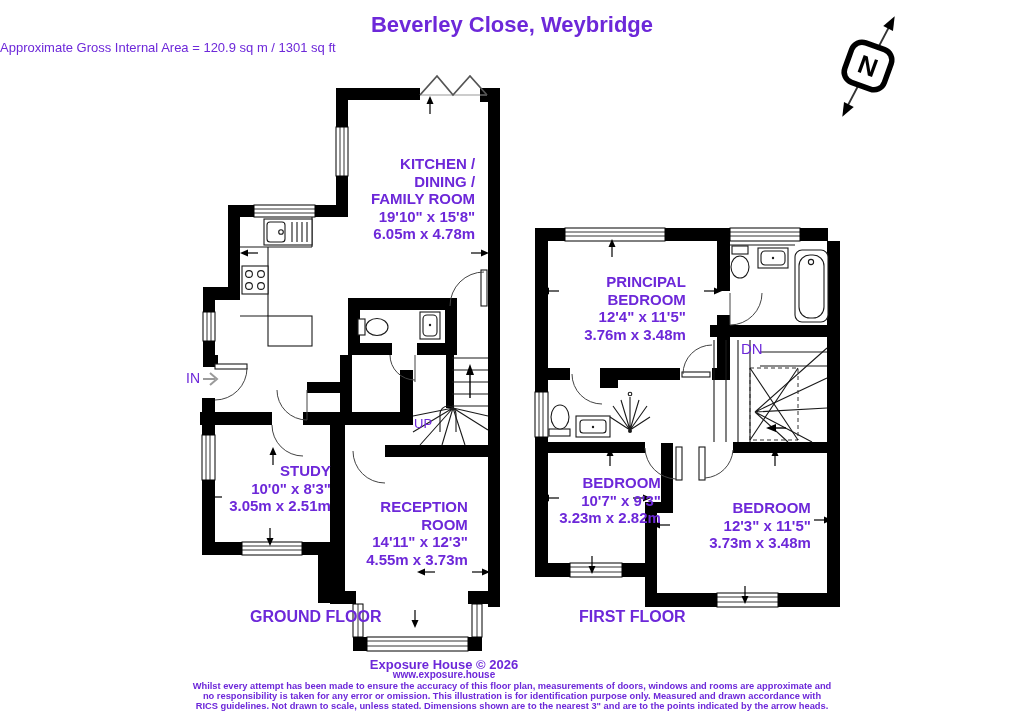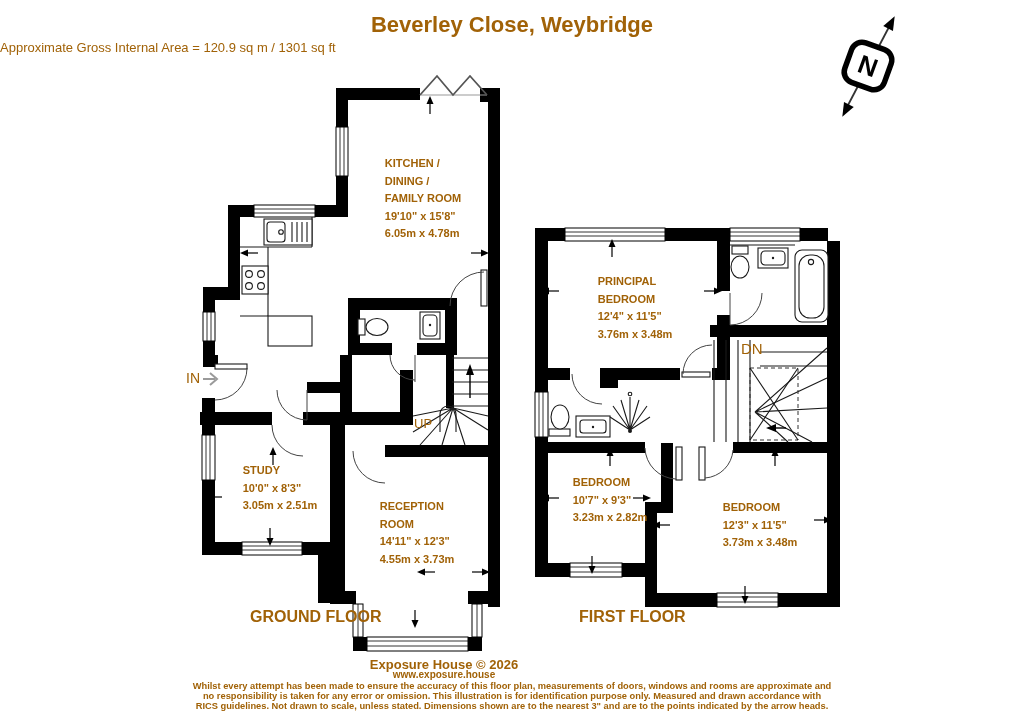--- a/index.html
+++ b/index.html
@@ -1,22 +1,22 @@
 <!DOCTYPE html>
 <html><head>
 <meta charset="utf-8">
 <style>
   html,body{margin:0;padding:0;background:#fff;}
   .page{position:relative;width:1024px;height:723px;background:#fff;overflow:hidden;
-        font-family:"Liberation Sans",sans-serif;color:#a16207;}
+        font-family:"Liberation Sans",sans-serif;color:#6d28d9;}
   .abs{position:absolute;}
   .hdr-title{top:12px;left:0;width:100%;text-align:center;font-size:22px;font-weight:700;}
   .hdr-sub{top:40px;left:0;width:100%;text-align:left;font-size:13px;font-weight:400;}
-  .room-label{transform:translateX(-50%);text-align:left;font-weight:700;
-              font-size:11px;line-height:17.5px;white-space:nowrap;}
+  .room-label{transform:translateX(-50%);text-align:right;font-weight:700;
+              font-size:15px;line-height:17.5px;white-space:nowrap;}
   .floor-label{font-weight:700;font-size:16px;white-space:nowrap;margin-left:46px;}
   .nav-label{font-weight:400;white-space:nowrap;}
   .footer-center{transform:translateX(-50%);text-align:center;font-weight:700;white-space:nowrap;}
   .disc{left:0;width:100%;text-align:center;font-weight:700;font-size:9.3px;white-space:nowrap;}
   svg{position:absolute;top:0;left:0;}
   .w{fill:#000;stroke:none;}
   .thin{stroke:#1a1a1a;stroke-width:1.1;fill:none;}
   .arc{stroke:#444;stroke-width:1;fill:none;}
   .win{fill:#fff;stroke:#000;stroke-width:1;}
   .winline{stroke:#000;stroke-width:0.8;}

